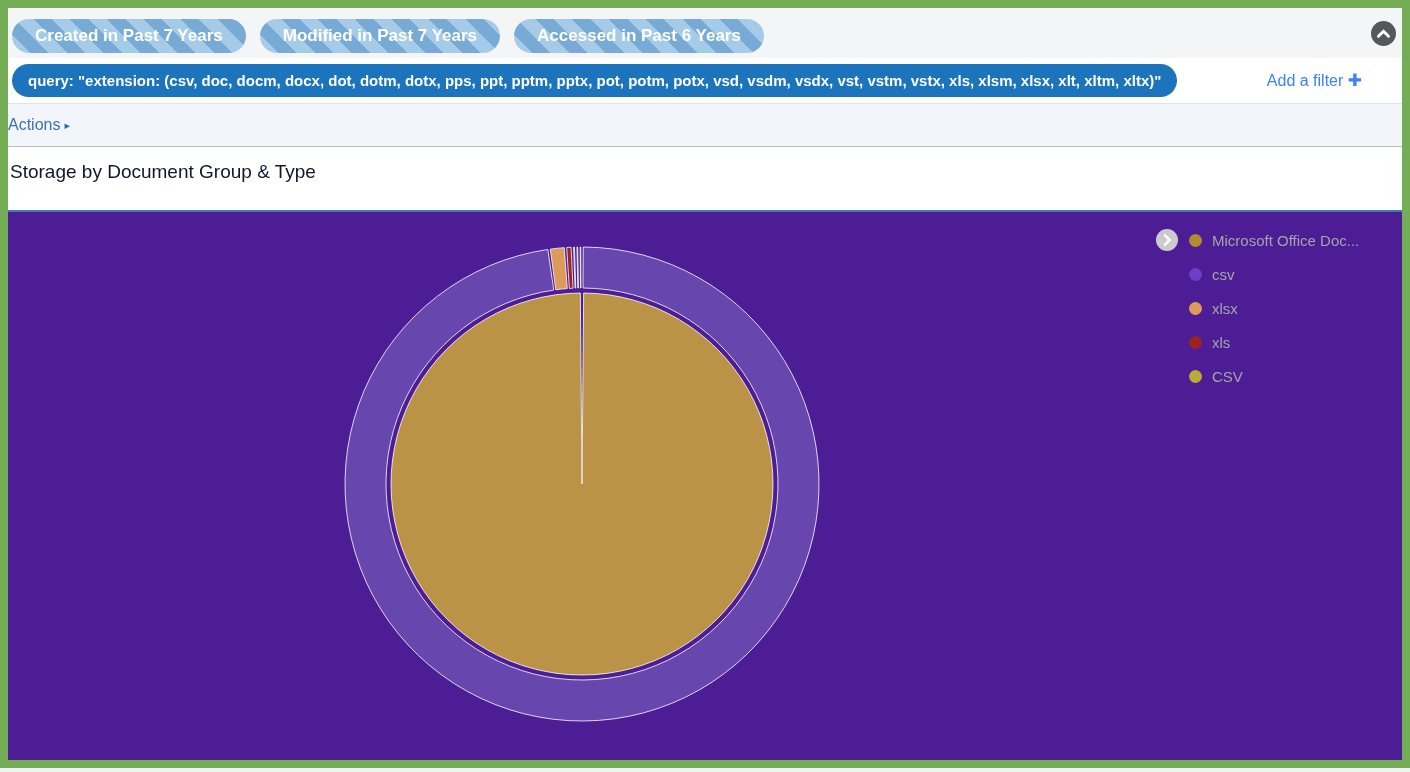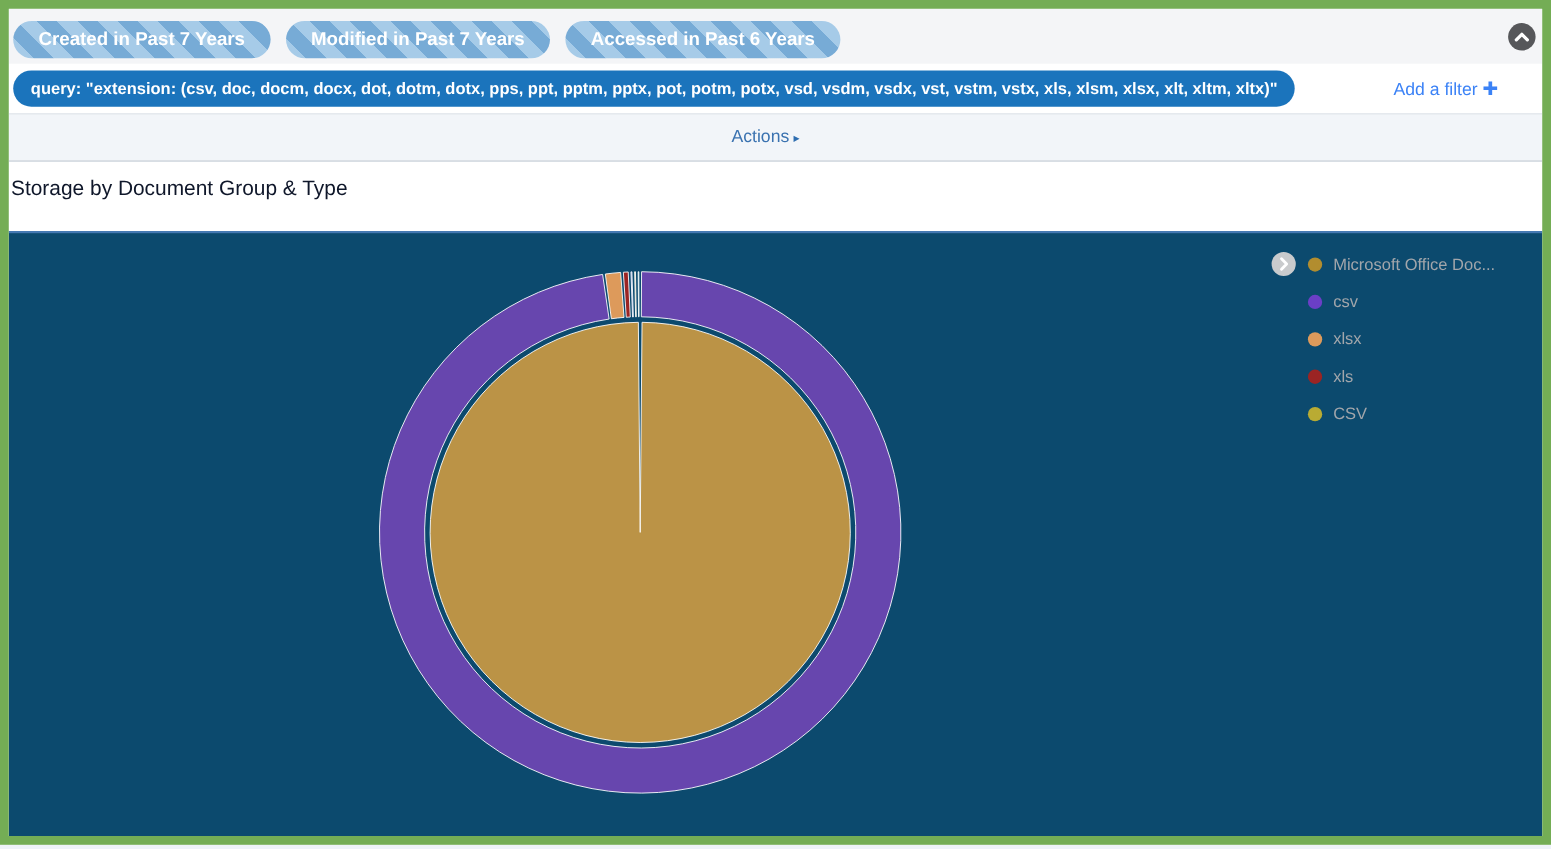--- a/index.html
+++ b/index.html
@@ -60,21 +60,21 @@
     cursor: pointer; margin-left: 14px;
   }
   .add-filter .plus { font-weight: 700; font-size: 17px; }
 
   
   .actions-bar {
     position: absolute; left: 0; top: 95px; width: 1394px; height: 44px;
     background: #f2f5f9;
     border-top: 1px solid #dfe3e8;
     border-bottom: 1px solid #b6bfc9;
-    display: flex; align-items: center; justify-content: center;
+    display: flex; align-items: center; justify-content: flex-start;
     padding-right: 18px;
   }
   .actions-link {
     color: #3a72b0; font-size: 16px; cursor: pointer;
     display: flex; align-items: center; gap: 4px;
   }
   .actions-arrow { font-size: 11px; color: #2e6db0; }
 
   
   .title-row {
@@ -82,21 +82,21 @@
     background: #ffffff;
   }
   .panel-title {
     position: absolute; left: 2px; top: 14px;
     color: #0f172a; font-size: 19px; font-weight: 400;
   }
 
   
   .chart-panel {
     position: absolute; left: 0; top: 202px; width: 1394px; height: 550px;
-    background: #0c4a6e;
+    background: #4c1d95;
     border-top: 2px solid #4579b2;
   }
   .chart-svg { position: absolute; left: 0; top: 0; }
 
   
   .legend {
     position: absolute; left: 1147px; top: 16px; width: 240px;
   }
   .legend-row {
     display: flex; align-items: center; gap: 10px;

